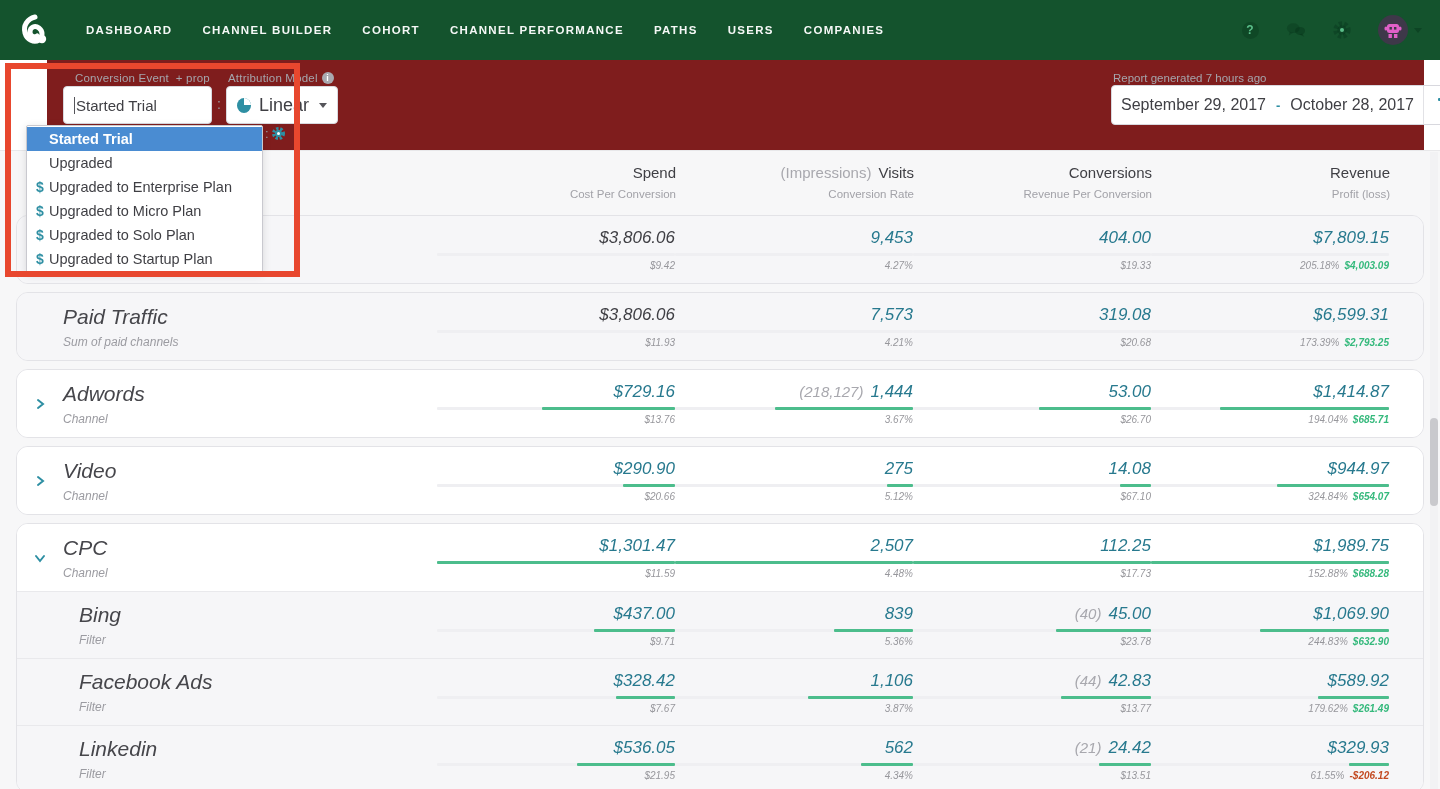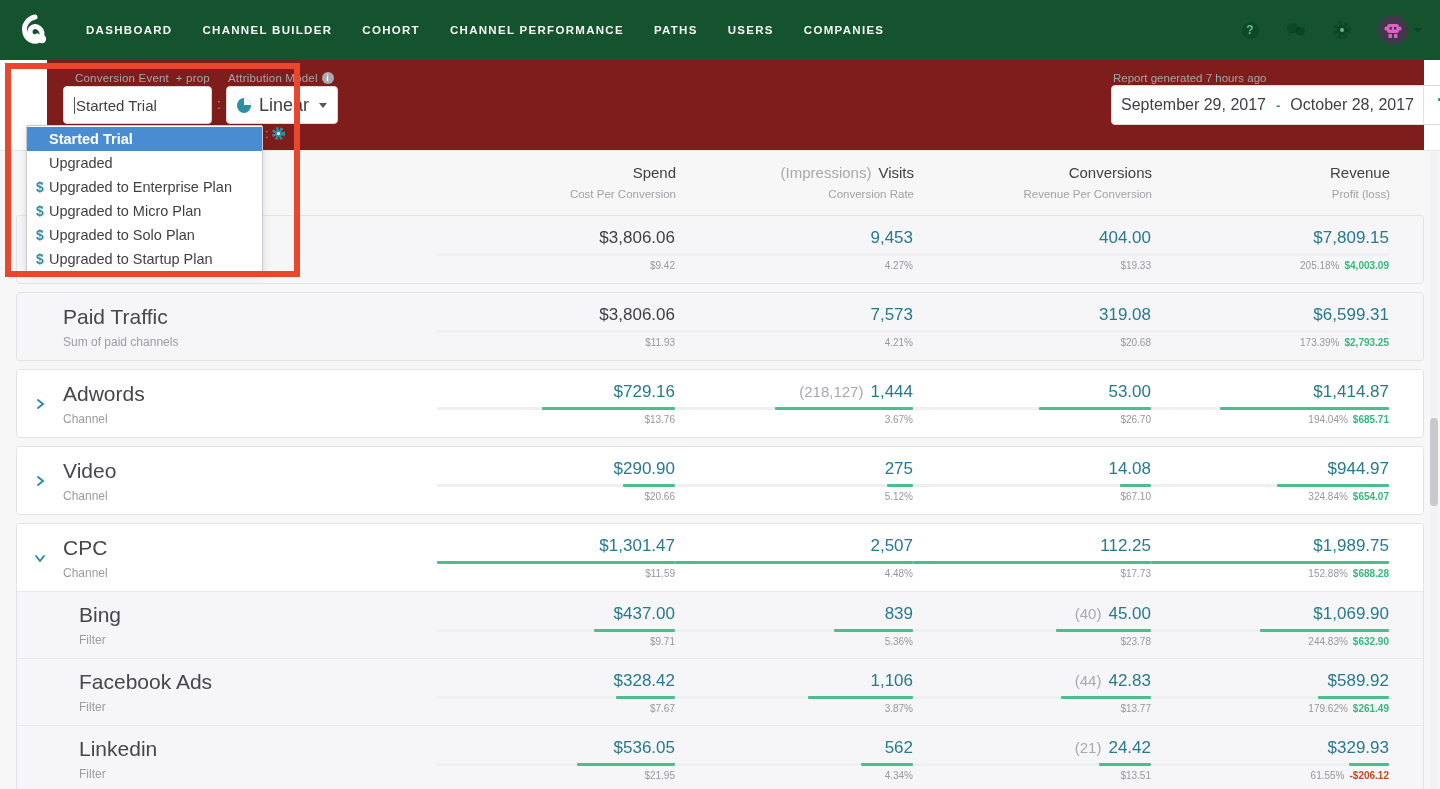--- a/index.html
+++ b/index.html
@@ -79,21 +79,21 @@
   .spacer-exp { width:46px; flex:none; }
   .name-col { flex:1; }
   .cell { width:238px; flex:none; display:flex; flex-direction:column; align-items:flex-end; }
   .endpad { width:34px; flex:none; }
   .main-line { display:flex; align-items:baseline; gap:7px; }
   .th .main-line .main { font-size:15px; color:#3F3F44; }
   .th .pre { font-size:12px; color:#9A9AA0; }
   .th .sub-line { font-size:11.5px; color:#A2A2A8; margin-top:7px; }
 
   .rows { padding:3px 16px 0 16px; }
-  .card { border:1px solid #E3E3E7; border-radius:4px; background:#fff; margin-bottom:8px; overflow:hidden; }
+  .card { border:1px solid #E3E3E7; border-radius:12px; background:#fff; margin-bottom:8px; overflow:hidden;font-style:italic; }
   .row { height:67px; display:flex; align-items:center; background:#fff; }
   .row.gray { background:#F6F6F8; }
   .group .row + .row { border-top:1px solid #E9E9EC; }
   .expander { width:46px; flex:none; display:flex; align-items:center; justify-content:center; cursor:pointer; }
   .name-block { flex:1; display:flex; flex-direction:column; justify-content:center; }
   .name-block.child { padding-left:16px; }
   .row-title { font-size:21px; color:#46464B; }
   .row-sub { font-size:12px; color:#9B9BA1; margin-top:6px; }
   .cell .pre { font-size:15px; color:#A8A8AE; }
   .cell .main { font-size:17px; color:#27798E; }

